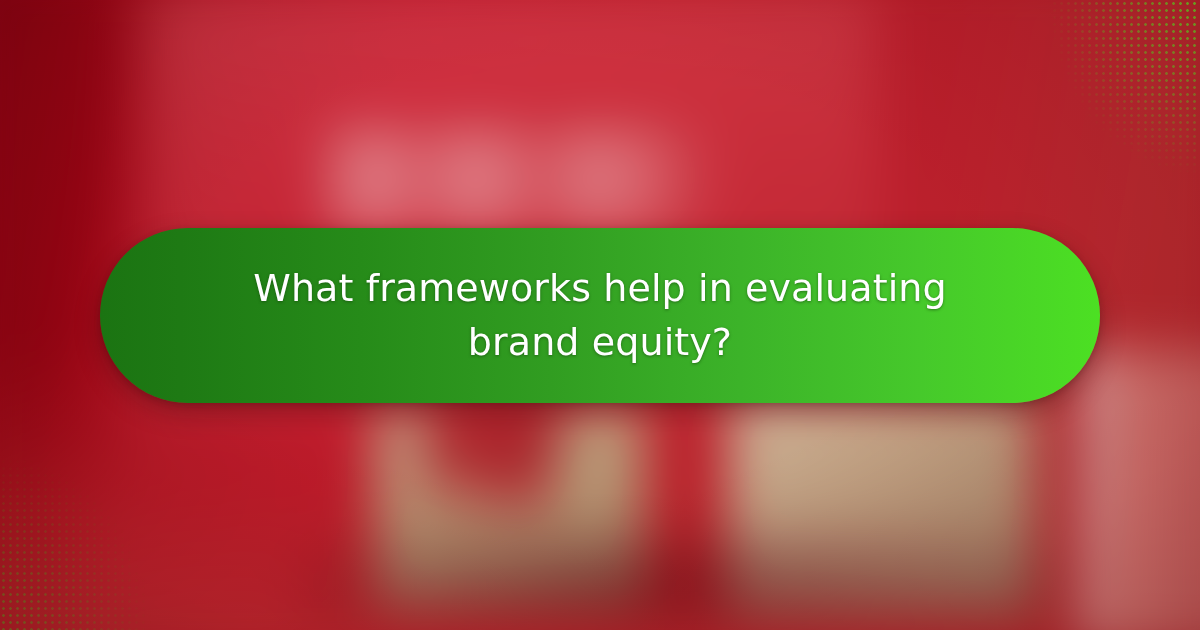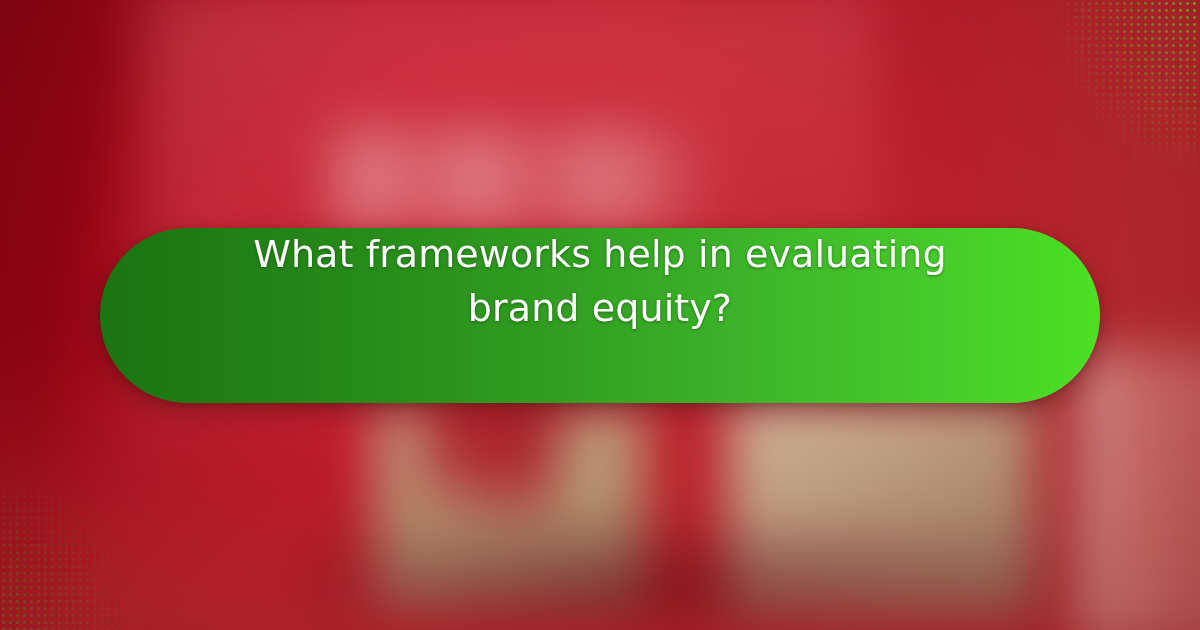--- a/index.html
+++ b/index.html
@@ -230,20 +230,21 @@
       #1e7a14 8%,
       #268b19 26%,
       #319d21 45%,
       #3cb329 64%,
       #46c92b 82%,
       #4ce023 100%);
     box-shadow:
       0 10px 26px rgba(40,10,10,0.30),
       0 2px 6px rgba(20,5,5,0.18);
     display: flex;
+    align-items: center;
     justify-content: center;
     box-sizing: border-box;
     padding: 0 70px;
   }
 
   .question-text {
     margin: 0;
     color: #ffffff;
     font-size: 38px;
     font-weight: 400;

